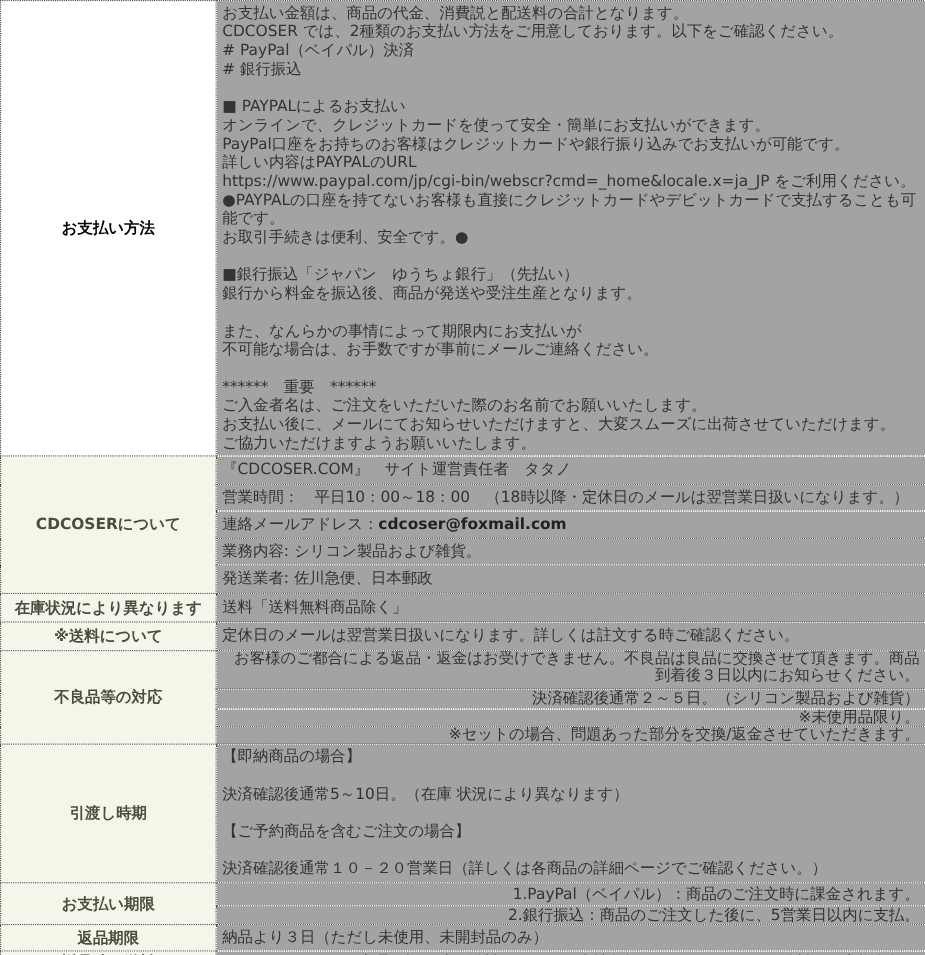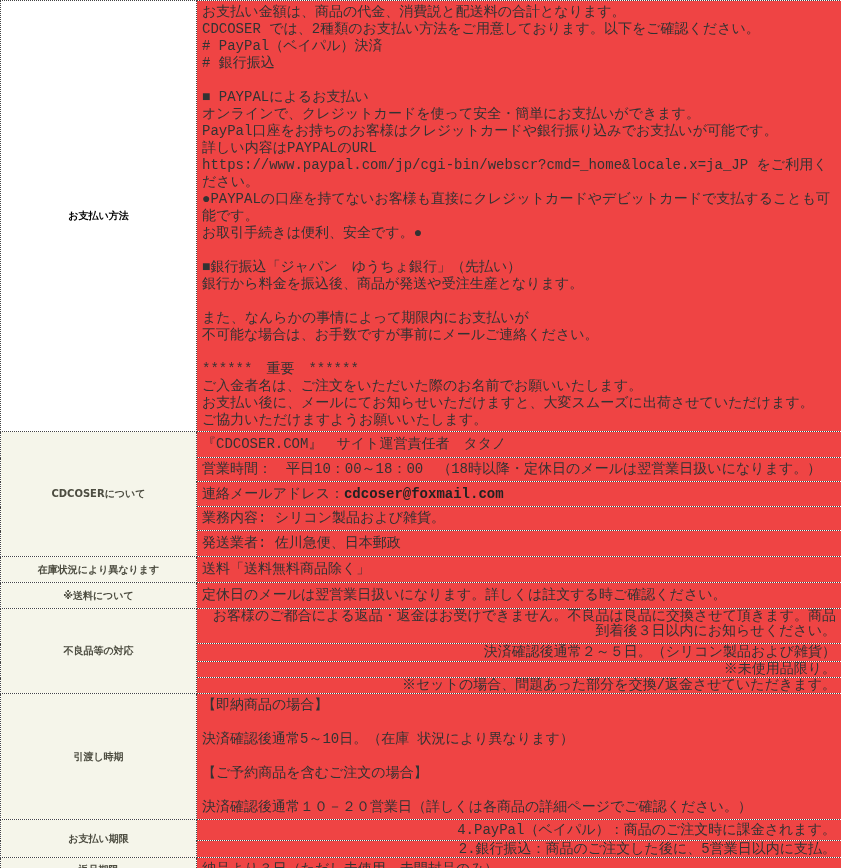--- a/index.html
+++ b/index.html
@@ -21,34 +21,33 @@
     border: 1px dotted #444444;
     overflow: hidden;
     box-sizing: border-box;
   }
   th {
     background: #f5f5ea;
     font-weight: bold;
     color: #4c4c40;
     text-align: center;
     vertical-align: middle;
-    font-size: 10px;
+    font-size: 14px;
     padding: 0 4px;
   }
   tr.row-payment th {
     background: #ffffff;
     color: #000000;
   }
   td {
-    background: #ef4444;
+    background: #a3a3a3;
     padding: 2px 5px;
     line-height: 17px;
     vertical-align: middle;
     color: #333333;
-    font-family: Liberation Mono, monospace;
   }
   td.top {
     vertical-align: top;
     padding-top: 3px;
   }
   td.tight {
     padding: 0 5px;
     line-height: 15px;
     text-align: right;
   }
@@ -127,21 +126,21 @@
       <td class="tight">※セットの場合、問題あった部分を交換/返金させていただきます。</td>
     </tr>
 
     <tr class="h126">
       <th>引渡し時期</th>
       <td class="top">【即納商品の場合】<br><br>決済確認後通常5～10日。（在庫 状況により異なります）<br><br>【ご予約商品を含むご注文の場合】<br><br>決済確認後通常１０－２０営業日（詳しくは各商品の詳細ページでご確認ください。）</td>
     </tr>
 
     <tr class="h21">
       <th rowspan="2">お支払い期限</th>
-      <td class="tight">4.PayPal（ベイパル）：商品のご注文時に課金されます。</td>
+      <td class="tight">1.PayPal（ベイパル）：商品のご注文時に課金されます。</td>
     </tr>
     <tr class="h17">
       <td class="tight">2.銀行振込：商品のご注文した後に、5営業日以内に支払。</td>
     </tr>
 
     <tr class="h24">
       <th>返品期限</th>
       <td>納品より３日（ただし未使用、未開封品のみ）</td>
     </tr>
 

